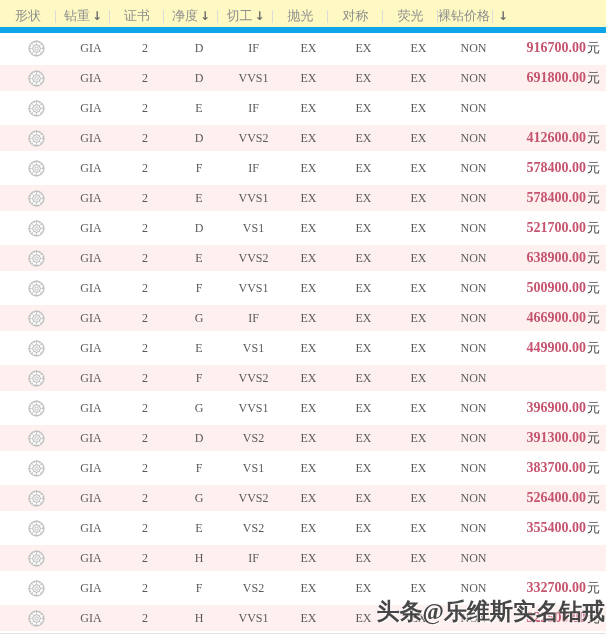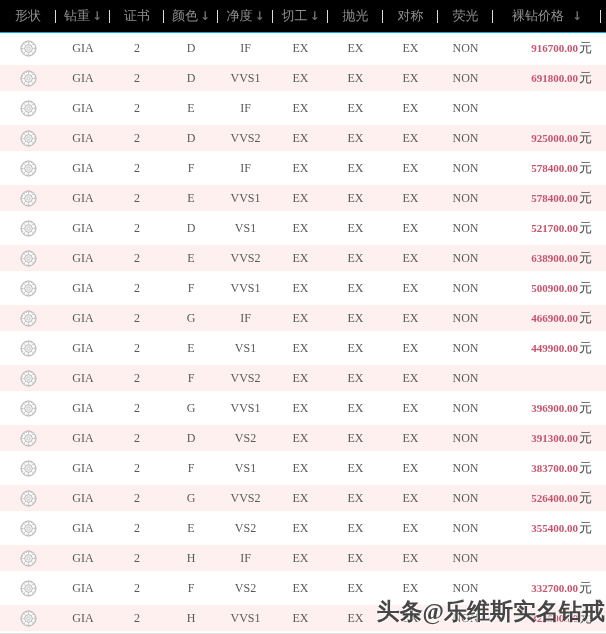--- a/index.html
+++ b/index.html
@@ -9,65 +9,64 @@
     font-family:"Liberation Serif","DejaVu Serif",serif;
   }
   .table{width:606px;border-bottom:1px solid #e2e2e2;box-sizing:border-box;}
   .grid-row{
     display:grid;
     grid-template-columns:56px 54px 54px 54px 55px 55px 55px 55px 55px 108px;
     padding-right:5px;
     box-sizing:border-box;
   }
   
-  .thead{height:33px;line-height:32px;border-bottom:1px solid #0ea5e9;box-sizing:border-box;background:#000000;}
+  .thead{height:33px;line-height:32px;border-bottom:6px solid #0ea5e9;box-sizing:border-box;background:#fef9c3;}
   .hcell{
     position:relative;text-align:center;
     color:#8f8f8f;font-size:13px;white-space:nowrap;
   }
   .hcell::after{
     content:"";position:absolute;right:0;top:10px;height:13px;width:1px;background:#dcdcdc;
   }
   .sort-arrow{
     font-family:"DejaVu Sans",sans-serif;font-size:12px;font-weight:bold;color:#6e6e6e;
     margin-left:2px;
   }
   .hcell.price-h .sort-arrow{margin-left:8px;}
   
-  .row{height:30px;line-height:30px;background:#fff;}
+  .row{height:30px;line-height:30px;background:#fff;padding-left:8px;}
   .row.alt{
     background:linear-gradient(#fff 0 2px,#fdf0ef 2px calc(100% - 2px),#fff calc(100% - 2px) 100%);
   }
   .cell{
     text-align:center;color:#5a5a5a;font-size:12px;white-space:nowrap;overflow:hidden;
   }
   .cell.shape{display:flex;align-items:center;justify-content:center;}
   .cell.price{text-align:right;padding-right:9px;box-sizing:border-box;}
-  .price-num{color:#c5546e;font-weight:bold;font-size:11px;letter-spacing:0;}
+  .price-num{color:#c5546e;font-weight:bold;font-size:14px;letter-spacing:0;}
   .yuan{color:#4a4a4a;font-size:13px;margin-left:1px;}
   .dicon{width:17px;height:17px;display:block;}
   
   .watermark{
     position:absolute;right:1px;bottom:7px;
     font-size:23px;font-weight:bold;color:#3c3c3c;
     font-family:"Liberation Serif","DejaVu Serif",serif;
     text-shadow:1px 1px 0 rgba(255,255,255,.85),-1px -1px 0 rgba(255,255,255,.6),0 0 2px rgba(255,255,255,.5);
     letter-spacing:0px;white-space:nowrap;opacity:.94;
     pointer-events:none;
   }
 </style>
 </head>
 <body>
 
 <div class="table">
   <div class="thead grid-row" id="thead">
       <div class="hcell"><span>形状</span></div>
       <div class="hcell"><span>钻重</span><span class="sort-arrow">↓</span></div>
       <div class="hcell"><span>证书</span></div>
-      <div class="hcell"><span>颜色</span><span class="sort-arrow">↓</span></div>
       <div class="hcell"><span>净度</span><span class="sort-arrow">↓</span></div>
       <div class="hcell"><span>切工</span><span class="sort-arrow">↓</span></div>
       <div class="hcell"><span>抛光</span></div>
       <div class="hcell"><span>对称</span></div>
       <div class="hcell"><span>荧光</span></div>
       <div class="hcell price-h"><span>裸钻价格</span><span class="sort-arrow">↓</span></div>
     </div>
   <div id="tbody">
       <div class="row grid-row">
         <div class="cell shape">
@@ -175,21 +174,21 @@
   </svg>
 </div>
         <div class="cell">GIA</div>
         <div class="cell">2</div>
         <div class="cell">D</div>
         <div class="cell">VVS2</div>
         <div class="cell">EX</div>
         <div class="cell">EX</div>
         <div class="cell">EX</div>
         <div class="cell">NON</div>
-        <div class="cell price"><span class="price-num">925000.00</span><span class="yuan">元</span></div>
+        <div class="cell price"><span class="price-num">412600.00</span><span class="yuan">元</span></div>
       </div>
       <div class="row grid-row">
         <div class="cell shape">
   <svg class="dicon" viewBox="0 0 18 18" xmlns="http://www.w3.org/2000/svg">
     <circle cx="9" cy="9" r="8" fill="#fdfdfd" stroke="#a6a6a6" stroke-width="0.9"></circle>
     <circle cx="9" cy="9" r="7.1" fill="none" stroke="#bdbdbd" stroke-width="1.1" stroke-dasharray="1.6 1.4"></circle>
     <polygon points="13.2,9 12,12 9,13.2 6,12 4.8,9 6,6 9,4.8 12,6" fill="#f1f1f1" stroke="#9e9e9e" stroke-width="0.7"></polygon>
     <g stroke="#b3b3b3" stroke-width="0.6">
       <line x1="13.2" y1="9" x2="17" y2="9"></line>
               <line x1="4.8" y1="9" x2="1" y2="9"></line>

